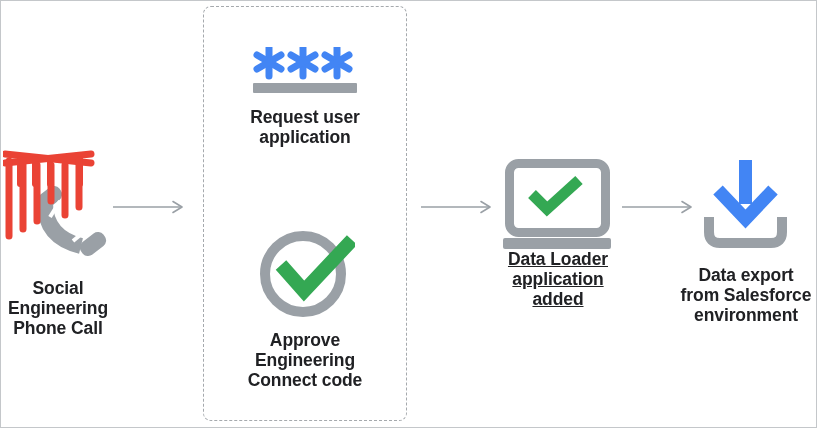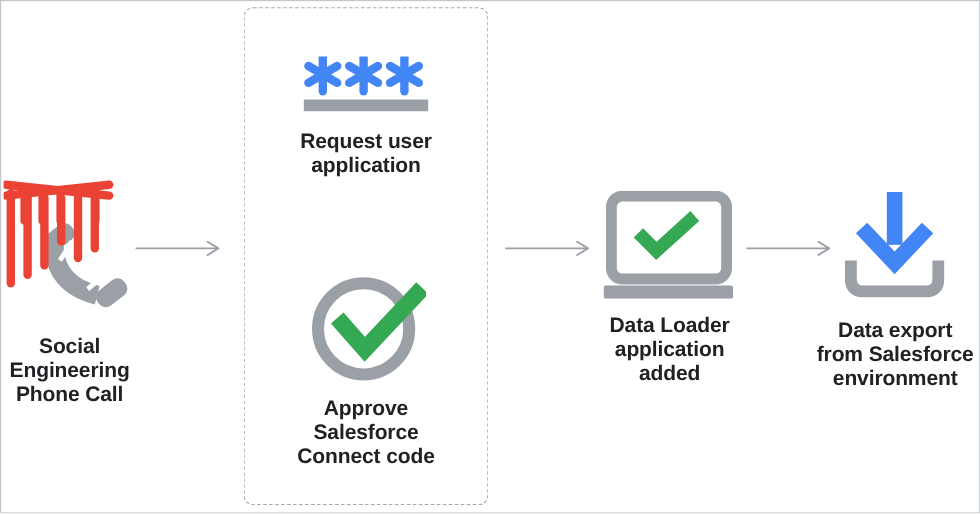--- a/index.html
+++ b/index.html
@@ -95,34 +95,34 @@
     <rect class="gray-f" x="0" y="36" width="104" height="10" rx="1"></rect>
   </svg>
   <div class="step-label" style="left:224px;top:106px;width:160px;">Request user
 application</div>
 
   <svg class="abs" style="left:258px;top:229px;" width="96" height="88" viewBox="0 0 96 88">
     <circle class="gray-s" cx="44" cy="44" r="38" fill="none" stroke-width="10"></circle>
     <polyline class="green-s" points="22,35 45,61 93,10" fill="none" stroke-width="14" stroke-linecap="butt" stroke-linejoin="miter"></polyline>
   </svg>
   <div class="step-label" style="left:224px;top:329px;width:160px;">Approve
-Salesforce
+Engineering
 Connect code</div>
 
   <svg class="abs" style="left:419px;top:198px;" width="74" height="16" viewBox="0 0 74 16">
     <line class="arrow-s" x1="1" y1="8" x2="69" y2="8" stroke-width="1.6"></line>
     <path class="arrow-s" d="M61 2.5 L70 8 L61 13.5" fill="none" stroke-width="1.6" stroke-linecap="round" stroke-linejoin="round"></path>
   </svg>
 
   <svg class="abs" style="left:502px;top:158px;" width="108" height="90" viewBox="0 0 108 90">
     <rect class="gray-s" x="6.5" y="4.5" width="96" height="69" rx="9" fill="#ffffff" stroke-width="9"></rect>
     <polyline class="green-s" points="29,35 44,50 76,21" fill="none" stroke-width="11" stroke-linecap="butt" stroke-linejoin="miter"></polyline>
     <rect class="gray-f" x="0" y="79" width="108" height="11" rx="2"></rect>
   </svg>
-  <div class="step-label" style="left:477px;top:260px;width:160px;">Data Loader
+  <div class="step-label" style="left:477px;top:248px;width:160px;text-decoration:underline;">Data Loader
 application
 added</div>
 
   <svg class="abs" style="left:620px;top:198px;" width="74" height="16" viewBox="0 0 74 16">
     <line class="arrow-s" x1="1" y1="8" x2="69" y2="8" stroke-width="1.6"></line>
     <path class="arrow-s" d="M61 2.5 L70 8 L61 13.5" fill="none" stroke-width="1.6" stroke-linecap="round" stroke-linejoin="round"></path>
   </svg>
 
   <svg class="abs" style="left:703px;top:155px;" width="83" height="92" viewBox="0 0 83 92">
     <rect class="blue-f" x="35" y="4" width="13" height="44"></rect>

